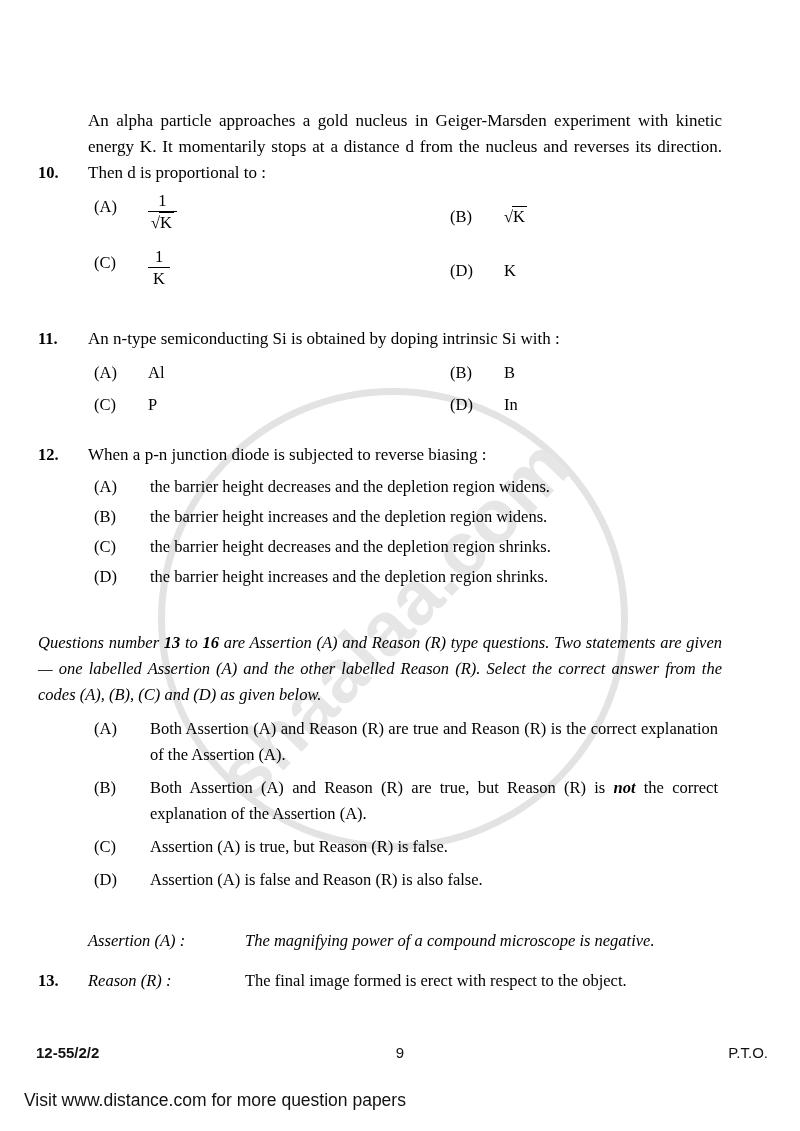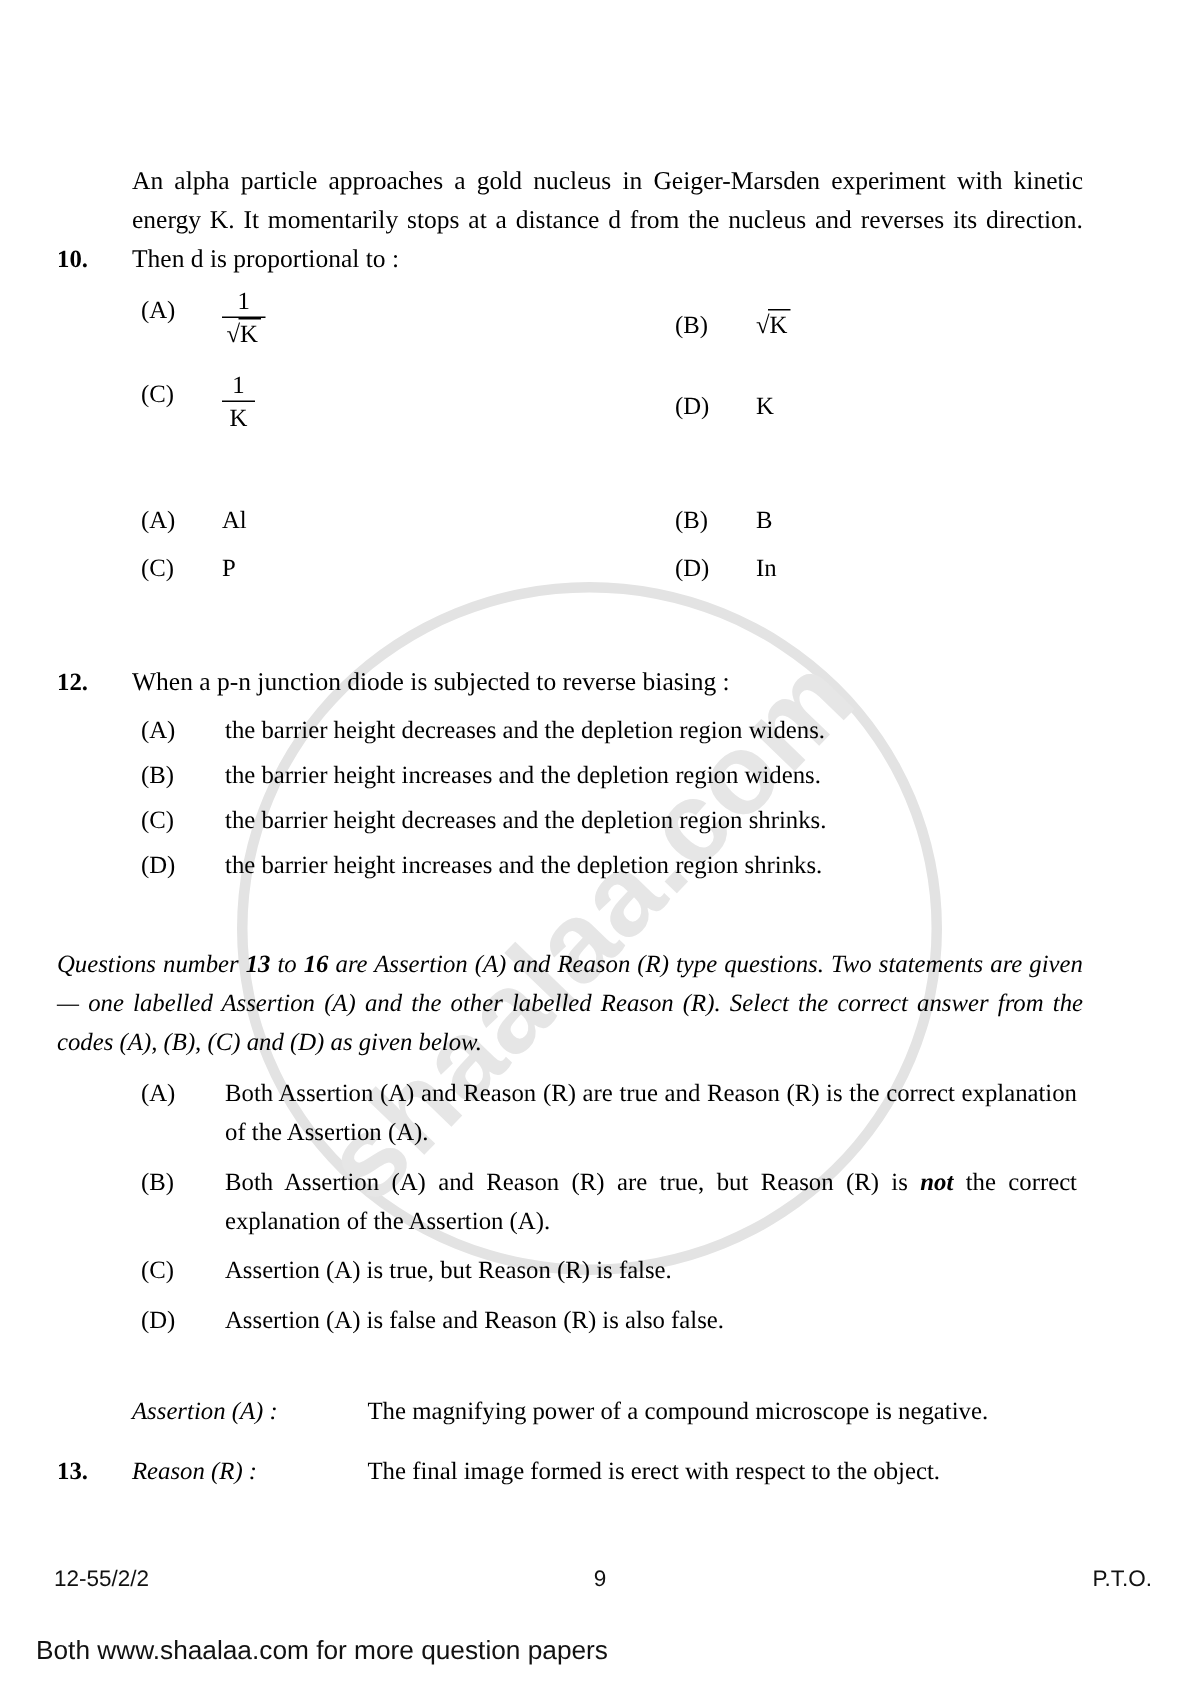--- a/index.html
+++ b/index.html
@@ -219,21 +219,21 @@
   #footer {
     position: absolute;
     left: 24px;
     right: 24px;
     top: 1044px;
     height: 24px;
     font-family: "Liberation Sans", "DejaVu Sans", sans-serif;
     font-size: 15px;
     color: #111;
   }
-  #footer .f-left { position: absolute; left: 12px; top: 0; }
+  #footer .f-left { position: absolute; left: 12px; top: 0; font-weight: bold; }
   #footer .f-center { position: absolute; left: 0; right: 0; top: 0; text-align: center; }
   #footer .f-right { position: absolute; right: 8px; top: 0; }
 
   #sitenote {
     position: absolute;
     left: 24px;
     top: 1090px;
     font-family: "Liberation Sans", "DejaVu Sans", sans-serif;
     font-size: 17.5px;
     color: #111;
@@ -289,20 +289,24 @@
       </div>
 
       <div class="optcell" style="left:412px; top:70px;">
         <div class="optlabel">(D)</div>
         <div class="optval">K</div>
       </div>
     </div>
   </div>
 
   <div class="qblock" style="top:326px;">
+    <div class="qrow">
+      <div class="qnum">11.</div>
+      <div class="qtext lastline-left">An n-type semiconducting Si is obtained by doping intrinsic Si with :</div>
+    </div>
 
     <div class="opts2" style="height:70px;">
       <div class="optcell" style="left:56px; top:6px;">
         <div class="optlabel">(A)</div>
         <div class="optval">Al</div>
       </div>
       <div class="optcell" style="left:412px; top:6px;">
         <div class="optlabel">(B)</div>
         <div class="optval">B</div>
       </div>
@@ -365,31 +369,31 @@
       <div class="optbody">Assertion (A) is false and Reason (R) is also false.</div>
     </div>
   </div>
 
   <div class="qblock" style="top:928px;">
     <div class="qrow">
       <div class="qnum">13.</div>
       <div style="flex:1 1 auto;">
         <div class="arrow">
           <div class="arlabel">Assertion (A) :</div>
-          <div class="arbody" style="text-align:justify;">The magnifying power of a compound microscope is negative.</div>
+          <div class="arbody" style="text-align:justify;font-style:italic;">The magnifying power of a compound microscope is negative.</div>
         </div>
         <div class="arrow" style="margin-top:14px;">
           <div class="arlabel">Reason (R) :</div>
           <div class="arbody">The final image formed is erect with respect to the object.</div>
         </div>
       </div>
     </div>
   </div>
 
   <div id="footer">
     <span class="f-left">12-55/2/2</span>
     <span class="f-center">9</span>
     <span class="f-right">P.T.O.</span>
   </div>
 
-  <div id="sitenote">Both www.shaalaa.com for more question papers</div>
+  <div id="sitenote">Visit www.distance.com for more question papers</div>
 
 </div>
 
 </body></html>

